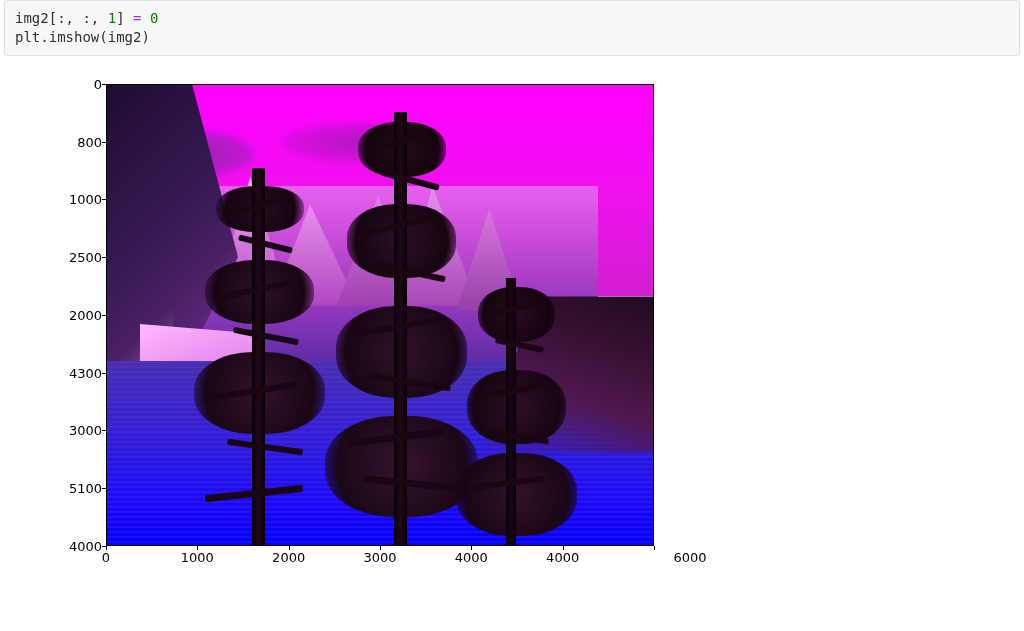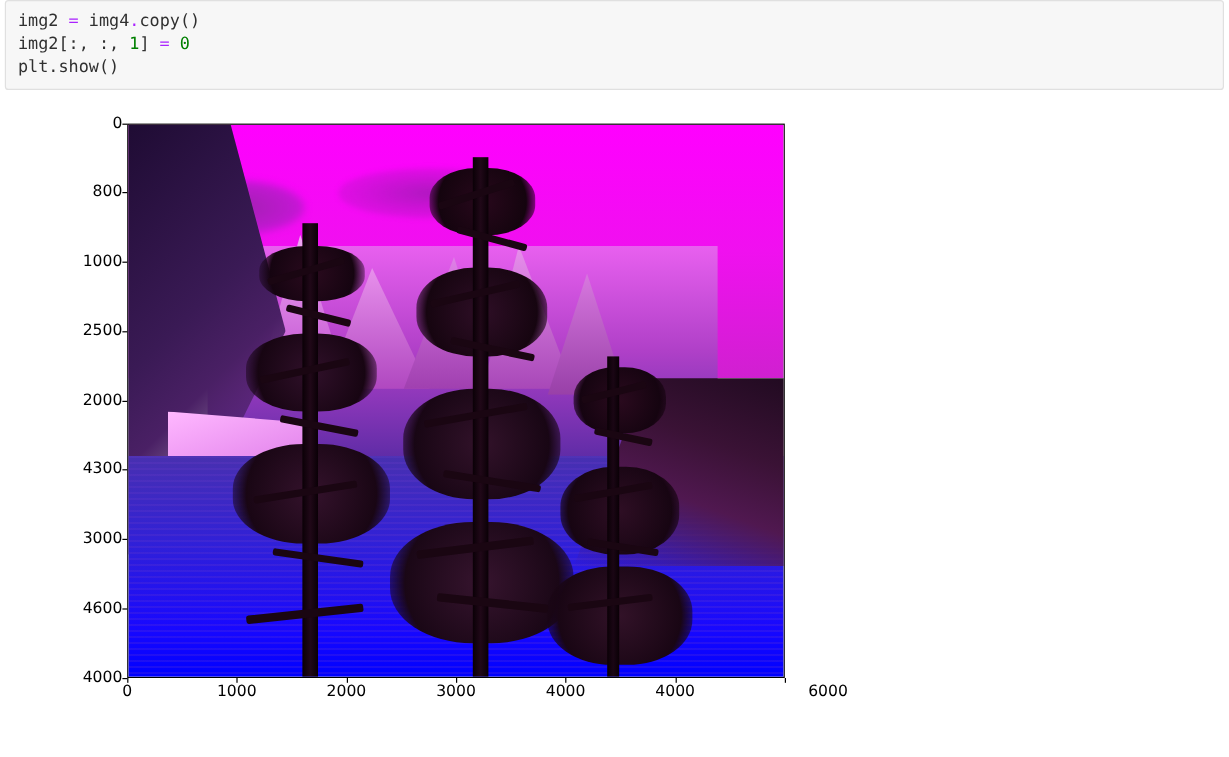--- a/index.html
+++ b/index.html
@@ -229,23 +229,22 @@
       top: 472px;
       width: 1px;
       height: 4px;
       background: #000;
     }
   </style>
 </head>
 <body>
 
 <div class="code-cell">
-  <div class="code-line"><span>img2 </span><span class="op">=</span><span> img4</span><span class="op">.</span><span>copy()</span></div>
   <div class="code-line"><span>img2[:, :, </span><span class="num-literal">1</span><span>] </span><span class="op">=</span><span> </span><span class="num-literal">0</span></div>
-  <div class="code-line">plt.show()</div>
+  <div class="code-line">plt.imshow(img2)</div>
 </div>
 
 <div class="output-area">
   <div class="plot-container">
 
     <div class="axes-area">
       <div class="plot-image">
         <div class="sky"></div>
         <div class="sky-cloud1"></div>
         <div class="sky-cloud2"></div>
@@ -307,21 +306,21 @@
     <div class="tick-label ytick" style="top:125.5px">1000</div>
     <div class="tick-mark-y" style="top:183.25px"></div>
     <div class="tick-label ytick" style="top:183.25px">2500</div>
     <div class="tick-mark-y" style="top:241px"></div>
     <div class="tick-label ytick" style="top:241px">2000</div>
     <div class="tick-mark-y" style="top:298.75px"></div>
     <div class="tick-label ytick" style="top:298.75px">4300</div>
     <div class="tick-mark-y" style="top:356.5px"></div>
     <div class="tick-label ytick" style="top:356.5px">3000</div>
     <div class="tick-mark-y" style="top:414.25px"></div>
-    <div class="tick-label ytick" style="top:414.25px">4600</div>
+    <div class="tick-label ytick" style="top:414.25px">5100</div>
     <div class="tick-mark-y" style="top:472px"></div>
     <div class="tick-label ytick" style="top:472px">4000</div>
 
     <div class="tick-mark-x" style="left:78px"></div>
     <div class="tick-label xtick" style="left:78px">0</div>
     <div class="tick-mark-x" style="left:169.33px"></div>
     <div class="tick-label xtick" style="left:169.33px">1000</div>
     <div class="tick-mark-x" style="left:260.67px"></div>
     <div class="tick-label xtick" style="left:260.67px">2000</div>
     <div class="tick-mark-x" style="left:352px"></div>

